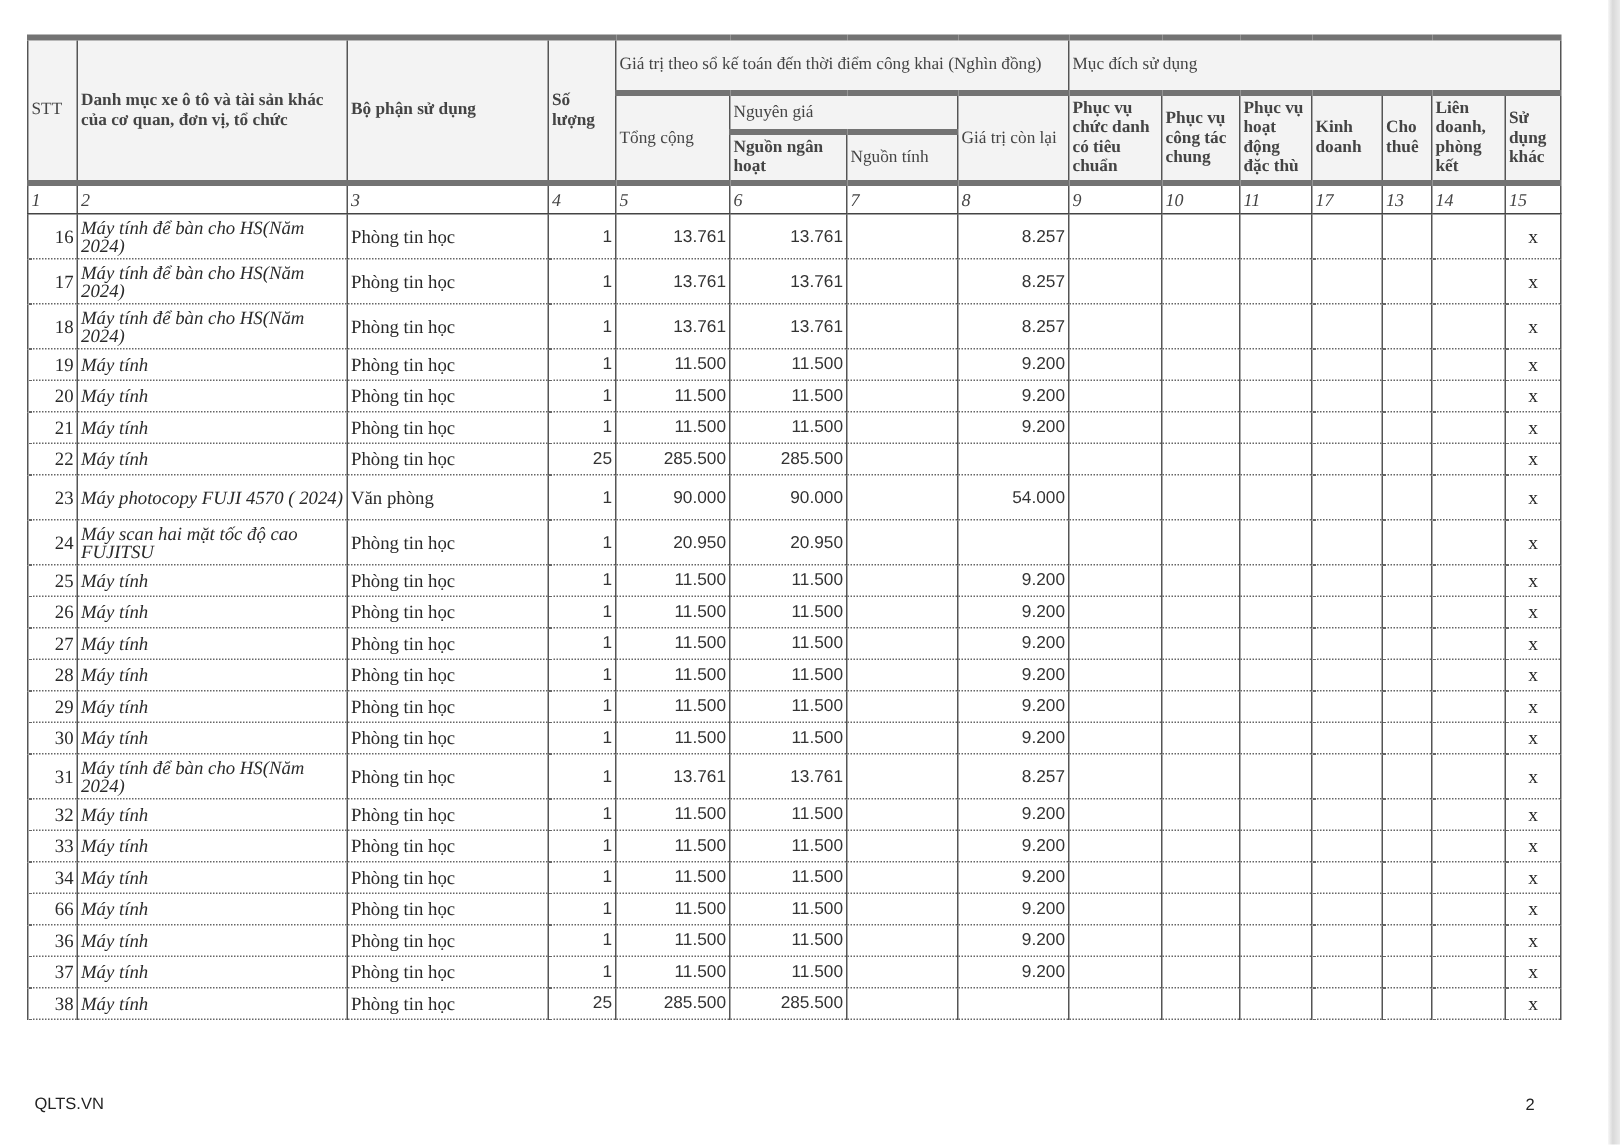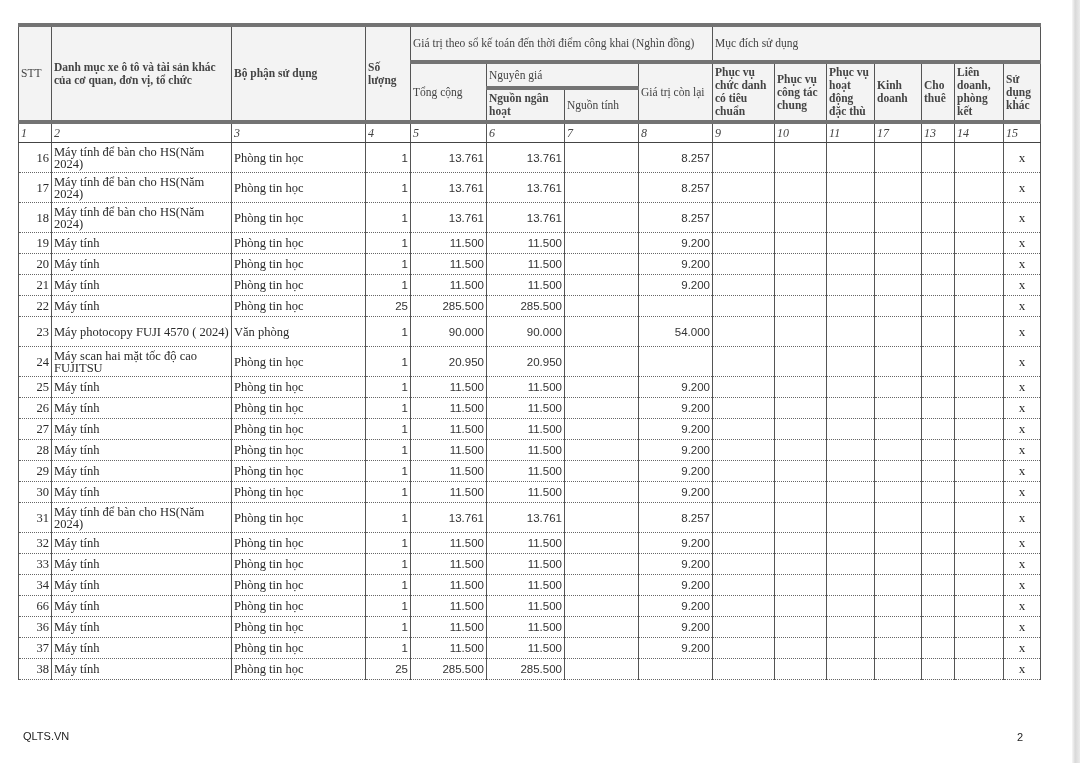--- a/index.html
+++ b/index.html
@@ -29,21 +29,21 @@
     font-style: italic; font-weight: normal; font-size: 12px; height: 18px;
     background: #fff; border-bottom: 1px solid #444;
   }
   tbody td {
     font-size: 12px; line-height: 12px; height: 20px;
     border-bottom: 1px dotted #666; vertical-align: middle;
   }
   tbody tr.tall td { height: 29px; }
   tbody td.num { font-family: "Liberation Sans", "DejaVu Sans", sans-serif; text-align: right; font-size: 11.5px; color: #333; }
   tbody td.stt { text-align: right; font-size: 12.5px; }
-  tbody td.name { font-size: 12.5px; line-height: 12px; }
+  tbody td.name { font-size: 12.5px; line-height: 12px; font-style: italic; }
   tbody td.dept { font-size: 12.5px; }
   tbody td.mark { text-align: center; font-size: 13px; }
   .footer-left {
     position: absolute; left: 23px; top: 730px;
     font-family: "Liberation Sans", "DejaVu Sans", sans-serif; font-size: 11px; color: #222; text-align: right;
   }
   .footer-right {
     position: absolute; left: 1017px; top: 731px;
     font-family: "Liberation Sans", "DejaVu Sans", sans-serif; font-size: 11px; color: #222;
   }

